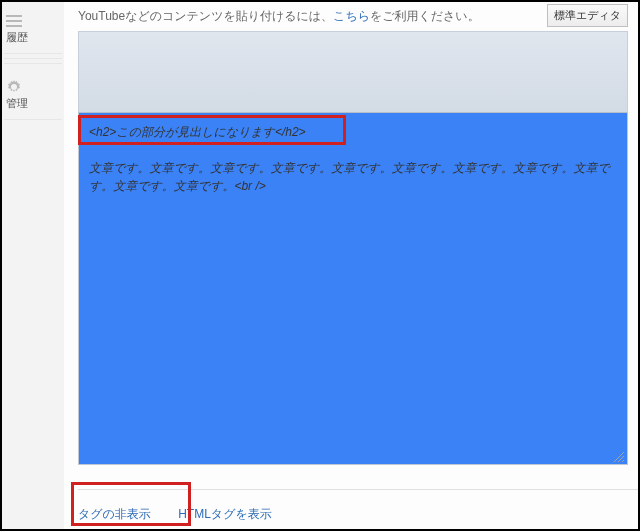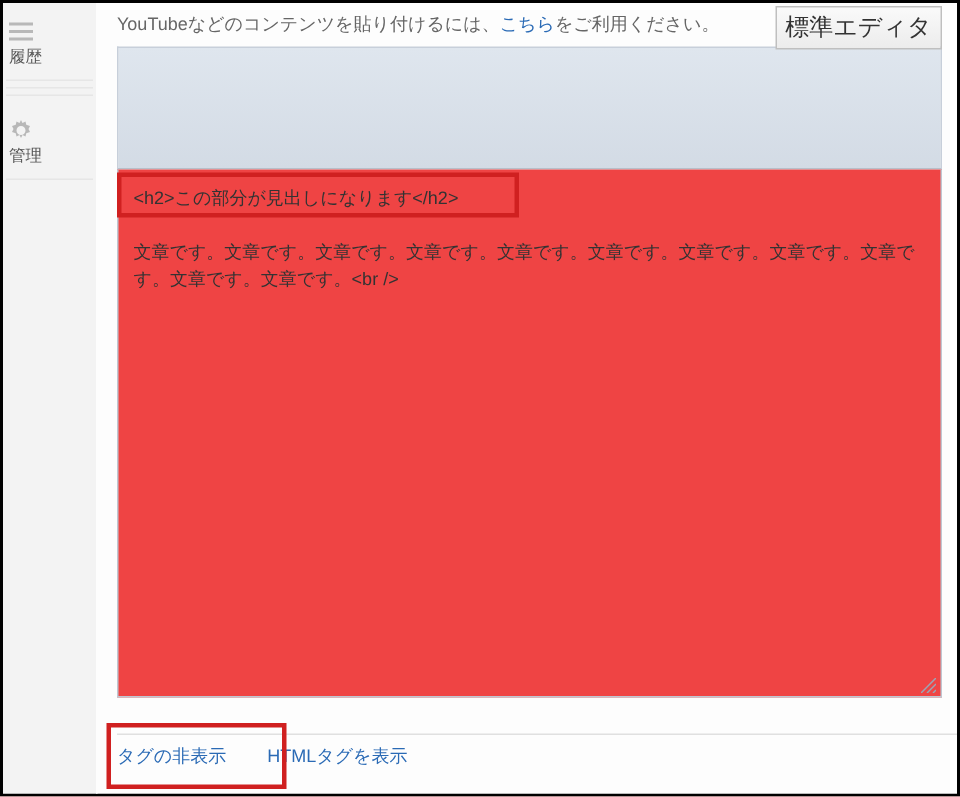--- a/index.html
+++ b/index.html
@@ -67,60 +67,61 @@
     color: #2a6ab5;
     text-decoration: none;
   }
   .editor-toggle {
     position: absolute;
     right: 10px;
     top: 2px;
     border: 1px solid #bfbfbf;
     background: linear-gradient(#fafafa, #ececec);
     padding: 3px 6px;
-    font-size: 16px;
+    font-size: 11px;
     color: #333;
   }
 
   .toolbar {
     margin-left: 14px;
     margin-right: 10px;
     height: 80px;
     background: linear-gradient(#dfe6ee, #d3dbe5);
     border: 1px solid #c7cfda;
     border-bottom: 1px solid #b7bec8;
   }
 
   .editor-wrap {
     margin-left: 14px;
     margin-right: 10px;
     margin-top: 0;
-    background: #ef4444;
+    background: #3b82f6;
     border: 1px solid #bfc7d2;
     border-top: none;
     height: 352px;
     position: relative;
     box-sizing: border-box;
+    font-style: italic;
   }
   .editor {
     width: 100%;
     height: 100%;
     padding: 10px 10px;
     font-size: 12px;
     line-height: 1.5;
     color: #333;
     white-space: pre-wrap;
     word-break: break-all;
     box-sizing: border-box;
     position: relative;
   }
   .bottom-links {
     margin-left: 14px;
     margin-top: 24px;
-    padding-top: 6px;
+    padding-top: 16px;
     border-top: 1px solid #e0e0e0;
     font-size: 12px;
   }
   .bottom-links span {
     margin-right: 24px;
   }
   .lnk {
     color: #2a6ab5;
   }
 

